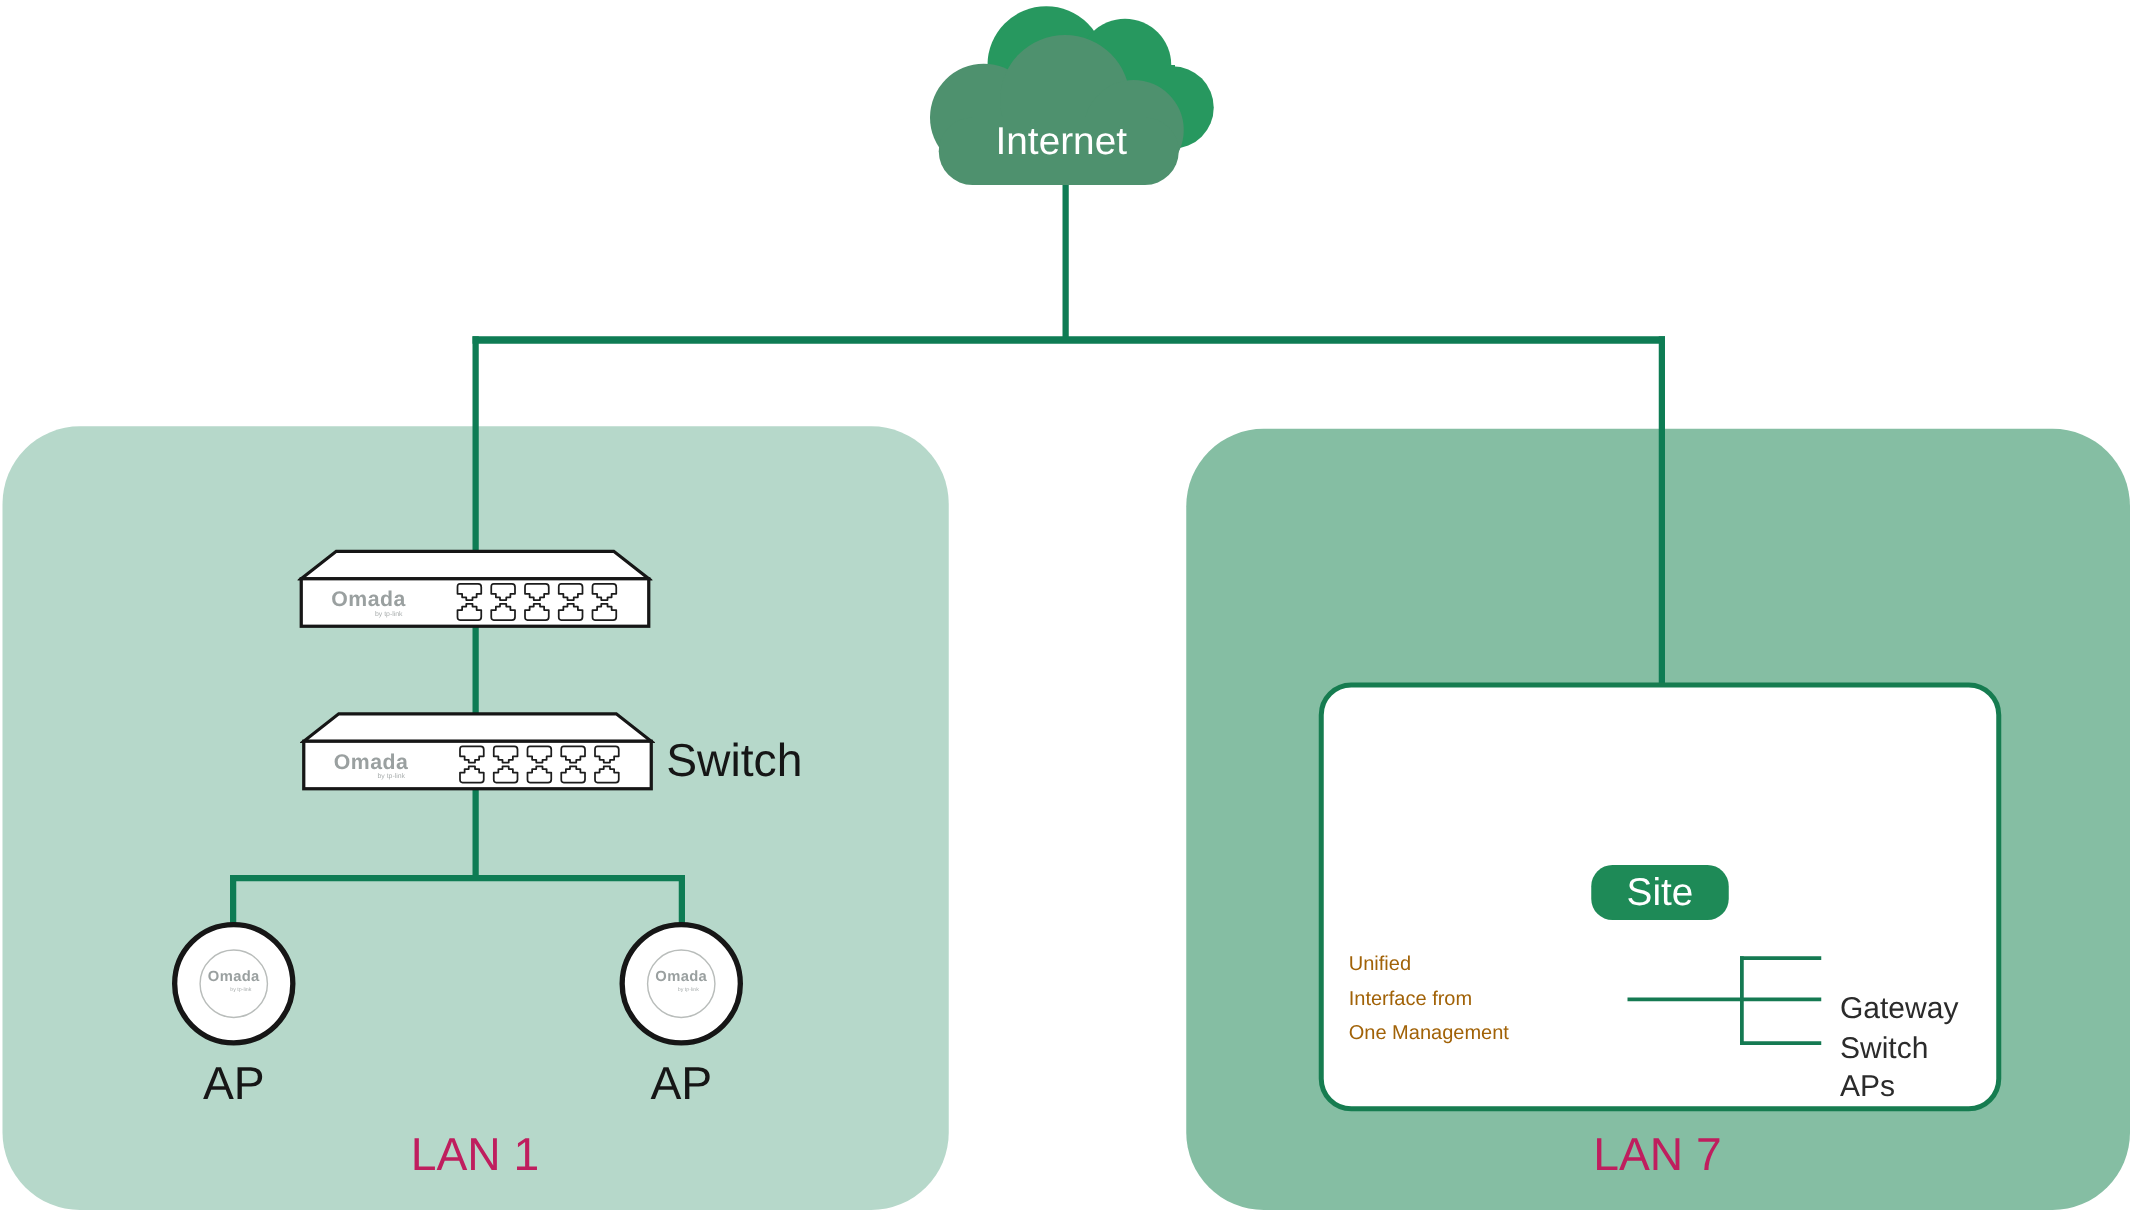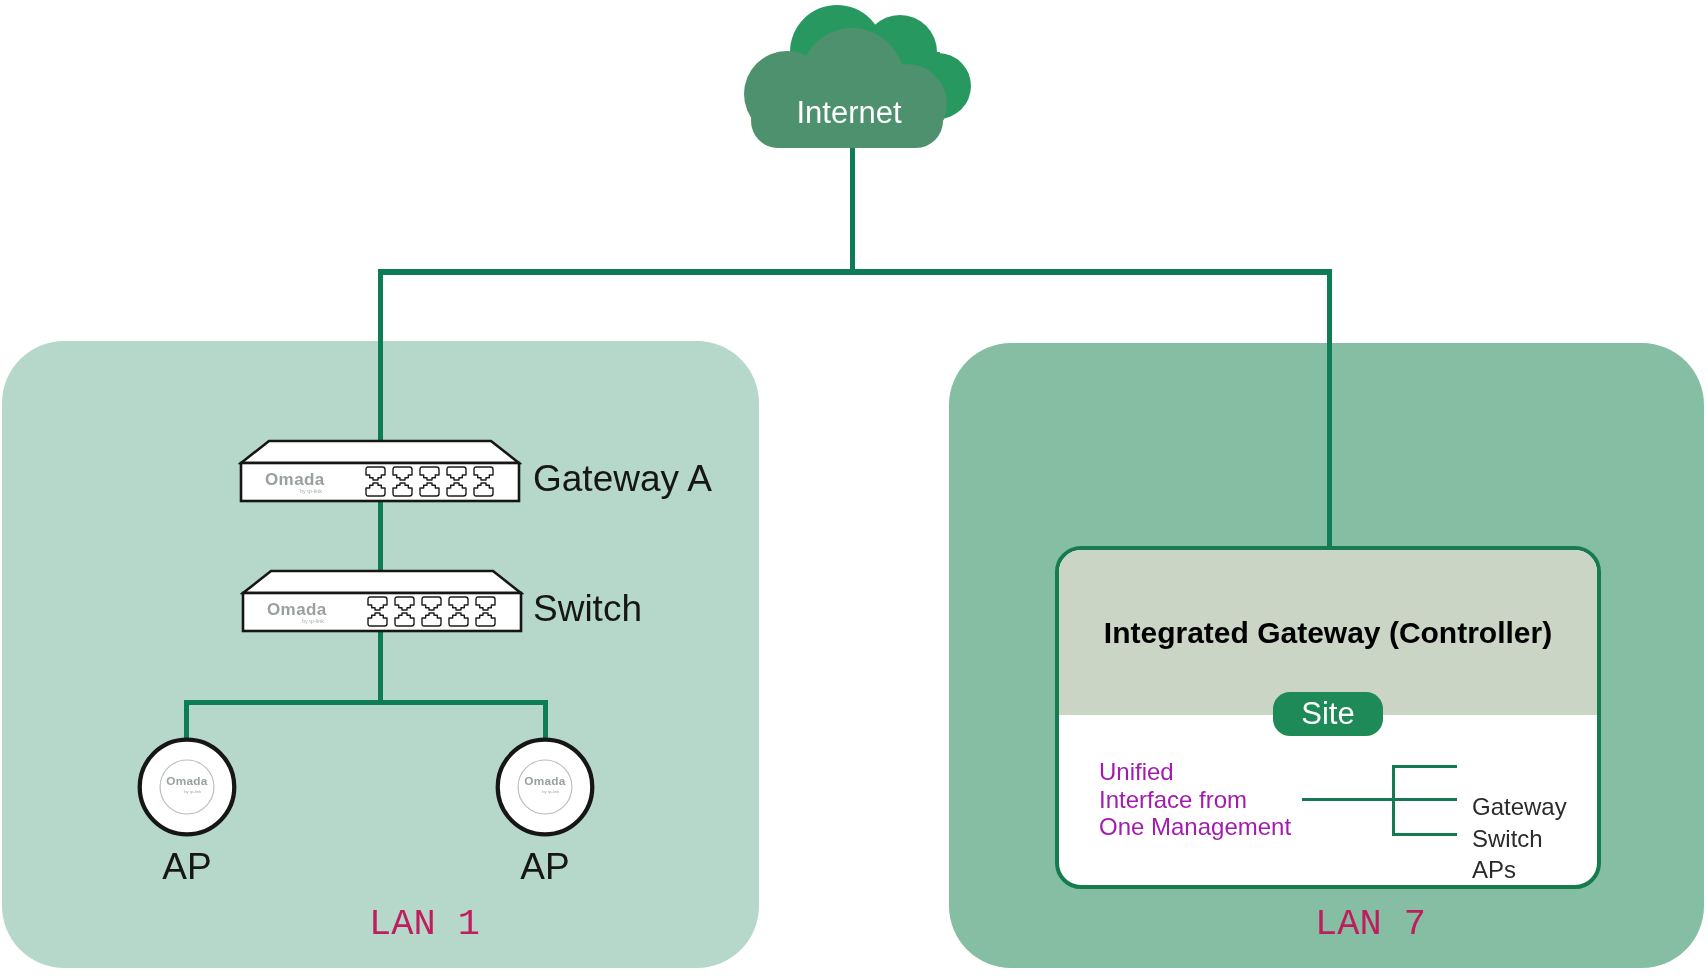--- a/index.html
+++ b/index.html
@@ -45,36 +45,36 @@
   .ap-brand{fill:#9aa0a0;font-size:12.5px;font-weight:600;text-anchor:middle;letter-spacing:.3px;
     font-family:"Liberation Sans", sans-serif;}
   .ap-brand-sub{fill:#a8adad;font-size:4.5px;text-anchor:middle;
     font-family:"Liberation Sans", sans-serif;}
 
   .lbl{position:absolute;color:var(--ink);font-size:37px;line-height:42px;z-index:2;white-space:nowrap;}
   #gateway-label{left:533px;top:458px;}
   #switch-label{left:533px;top:588px;}
   #ap-left-label{left:137px;top:846px;width:100px;text-align:center;}
   #ap-right-label{left:495px;top:846px;width:100px;text-align:center;}
-  .lan-label{position:absolute;top:903px;width:200px;text-align:right;
-    color:var(--magenta);font-size:37px;font-weight:500;z-index:2;font-family:Liberation Mono, monospace;}
+  .lan-label{position:absolute;top:903px;width:200px;text-align:center;
+    color:var(--magenta);font-size:37px;font-weight:500;z-index:2;}
   #lan1-label{left:280px;}
   #lan2-label{left:1226px;}
   #port-forwarding-label{position:absolute;left:1358px;top:462px;width:300px;text-align:center;
     color:var(--magenta);font-size:36px;font-weight:500;z-index:2;white-space:nowrap;}
 
   #controller-box{position:absolute;left:1055px;top:546px;width:546px;height:343px;
     background:#fff;border:4px solid var(--ctrl-border);border-radius:26px;z-index:2;overflow:hidden;}
   #controller-header{position:absolute;left:0;top:0;width:100%;height:165px;
     background:var(--ctrl-header);display:flex;align-items:center;justify-content:center;}
   #controller-title{color:#000;font-size:30px;font-weight:700;white-space:nowrap;}
   #site-badge{position:absolute;left:50%;transform:translateX(-50%);top:142px;
     width:110px;height:44px;background:var(--badge);border-radius:17px;
     color:#fff;font-size:31px;line-height:44px;text-align:center;}
-  #mgmt-text{position:absolute;left:40px;top:208px;font-size:24px;line-height:27.5px;color:#a21caf;}
+  #mgmt-text{position:absolute;left:20px;top:208px;font-size:16px;line-height:27.5px;color:#a16207;}
   .bk{position:absolute;background:#157a52;}
   #bk-in{left:243px;top:248px;width:90px;height:3px;}
   #bk-v{left:333px;top:215px;width:3px;height:71px;}
   #bk-g{left:333px;top:215px;width:65px;height:3px;}
   #bk-s{left:333px;top:248px;width:65px;height:3px;}
   #bk-a{left:333px;top:283px;width:65px;height:3px;}
   #managed-list{position:absolute;left:413px;top:201px;font-size:24px;line-height:31.5px;color:#2b2b2b;margin-top:40px;}
 </style>
 </head>
 <body>
@@ -125,21 +125,20 @@
     <text class="dev-brand" x="27" y="47">Omada</text>
     <text class="dev-brand-sub" x="84" y="54.5">by tp-link</text>
     <g transform="translate(126,28)">
       <use href="#port-pair" x="0"></use>
         <use href="#port-pair" x="27"></use>
         <use href="#port-pair" x="54"></use>
       <use href="#port-pair" x="81"></use>
         <use href="#port-pair" x="108"></use>
     </g>
   </svg>
-  <div class="lbl" id="gateway-label">Gateway A</div>
 
   <svg class="device" id="switch-device" viewBox="0 0 284 66">
     <polygon class="dev-face" points="31,3 253,3 281,25 3,25"></polygon>
     <rect class="dev-face" x="3" y="25" width="278" height="38"></rect>
     <text class="dev-brand" x="27" y="47">Omada</text>
     <text class="dev-brand-sub" x="84" y="54.5">by tp-link</text>
     <g transform="translate(126,28)">
       <use href="#port-pair" x="0"></use>
         <use href="#port-pair" x="27"></use>
         <use href="#port-pair" x="54"></use>
@@ -163,23 +162,20 @@
     <text class="ap-brand" x="55" y="53">Omada</text>
     <text class="ap-brand-sub" x="61" y="61">by tp-link</text>
   </svg>
   <div class="lbl" id="ap-right-label">AP</div>
 
   <div class="lan-label" id="lan1-label">LAN 1</div>
   <div class="lan-label" id="lan2-label">LAN 7</div>
 
 
   <div id="controller-box">
-    <div id="controller-header">
-      <div id="controller-title">Integrated Gateway (Controller)</div>
-    </div>
     <div id="site-badge">Site</div>
 
     <div id="mgmt-text">
       <div>Unified</div>
       <div>Interface from</div>
       <div>One Management</div>
     </div>
 
     <div class="bk" id="bk-in"></div>
     <div class="bk" id="bk-v"></div>

